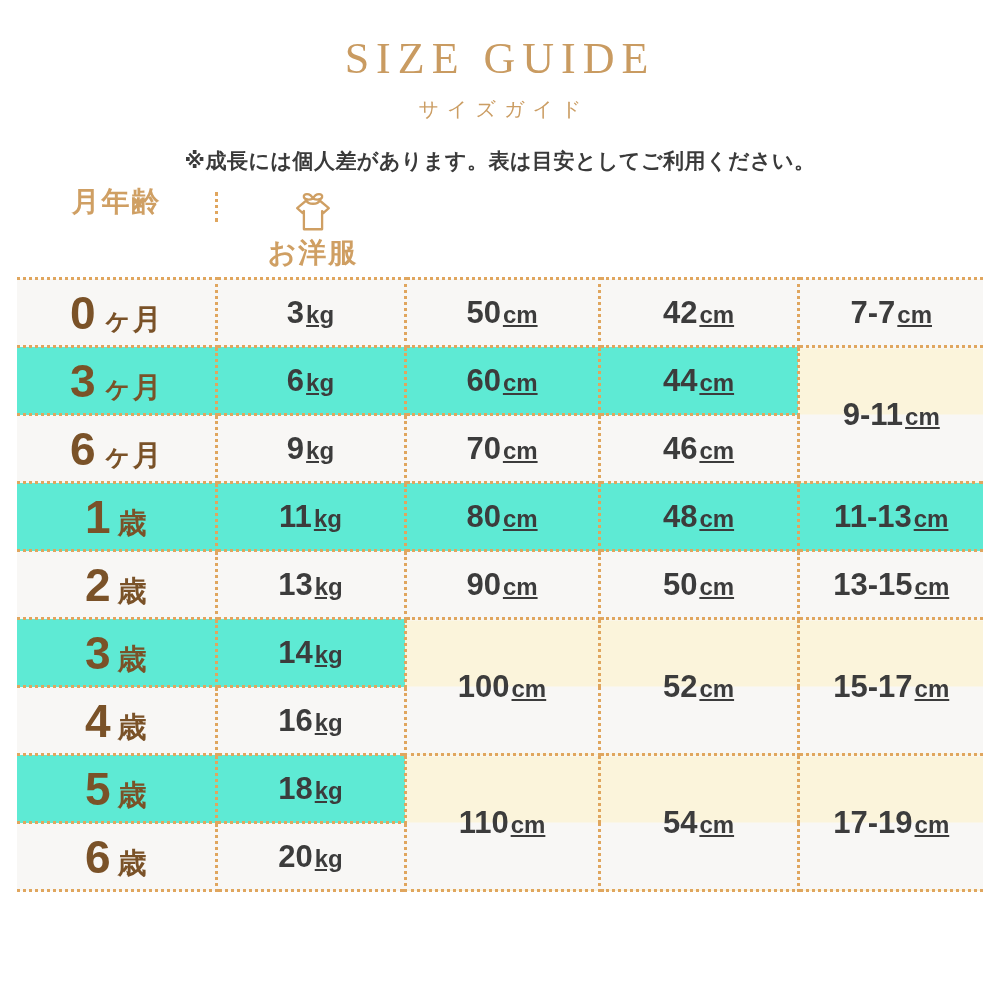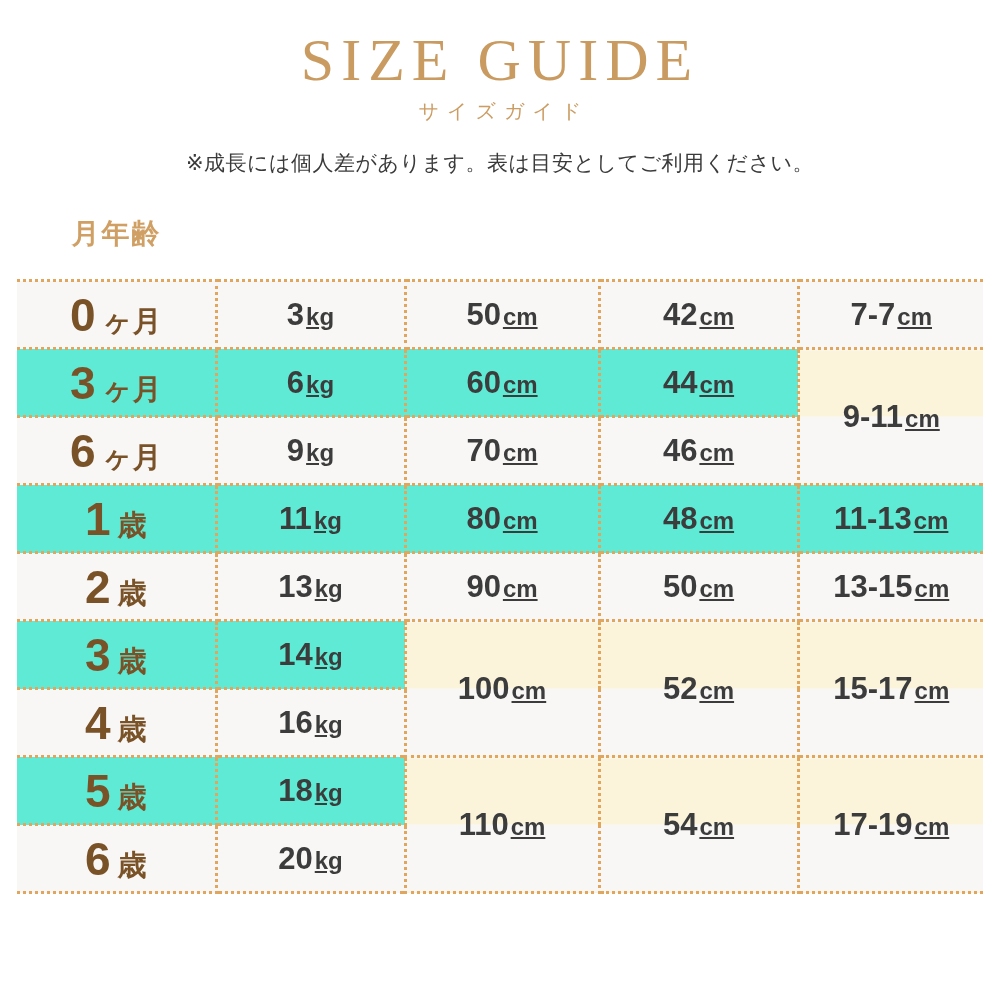--- a/index.html
+++ b/index.html
@@ -7,48 +7,48 @@
     width:1000px;height:1000px;background:#ffffff;
     font-family:"Liberation Sans","DejaVu Sans",sans-serif;
     -webkit-font-smoothing:antialiased;
     color:#3c3c3c;
     overflow:hidden;
   }
   .page{width:1000px;height:1000px;position:relative;}
 
   
   .title{
-    margin:8px;padding-top:22px;
+    margin:15px;padding-top:22px;
     text-align:center;
     font-family:"Liberation Serif","DejaVu Serif",serif;
     font-weight:400;
-    font-size:60px;line-height:1.0;
+    font-size:44px;line-height:1.0;
     letter-spacing:7px;
     color:#c99b61;
   }
   .subtitle{
     margin-top:8px;
     text-align:center;
     font-size:20px;font-weight:500;
     letter-spacing:8px;text-indent:8px;
     color:#cb9d63;
   }
   .note{
     margin-top:24px;
     text-align:center;
-    font-size:21px;font-weight:400;
+    font-size:21px;font-weight:700;
     letter-spacing:0.5px;
     color:#3a3a3a;
   }
 
   
   .thead{
     margin:14px 0 0 17px;
     width:966px;height:88px;
-    display:flex;align-items:center;
+    display:flex;align-items:flex-start;font-family:Liberation Mono, monospace;
   }
   .hcell{
     position:relative;
     display:flex;flex-direction:column;
     justify-content:flex-end;align-items:center;
   }
   .hcell.c1{width:199px;} .hcell.c2{width:189px;}
   .hcell.c3{width:194px;} .hcell.c4{width:199px;} .hcell.c5{width:185px;}
   .hcell:not(:last-child)::after{
     content:"";position:absolute;right:-2px;bottom:0;
@@ -96,20 +96,29 @@
 
 <div class="page">
 
   <h1 class="title">SIZE GUIDE</h1>
   <div class="subtitle">サイズガイド</div>
   <div class="note">※成長には個人差があります。表は目安としてご利用ください。</div>
 
   <div class="thead">
     <div class="hcell c1">
       <div class="hlabel">月年齢</div>
+    </div>
+    <div class="hcell c3">
+      <div class="hicon">
+        <svg width="46" height="46" viewBox="0 0 48 46">
+          <path class="st" d="M24 9 C21 2.5, 13.5 3.5, 14.5 7.5 C15.3 10.5, 20.5 10.5, 24 9 C27.5 10.5, 32.7 10.5, 33.5 7.5 C34.5 3.5, 27 2.5, 24 9 Z"></path>
+          <path class="st" d="M17 11 L7.5 19 L13 24 L14.5 22 L14.5 41 L33.5 41 L33.5 22 L35 24 L40.5 19 L31 11 C29 15.5 19 15.5 17 11 Z"></path>
+        </svg>
+      </div>
+      <div class="hlabel">お洋服</div>
     </div>
   </div>
 
   <table class="size">
     <colgroup>
         <col class="c1">
         <col class="c2">
         <col class="c3">
         <col class="c4">
         <col class="c5">

